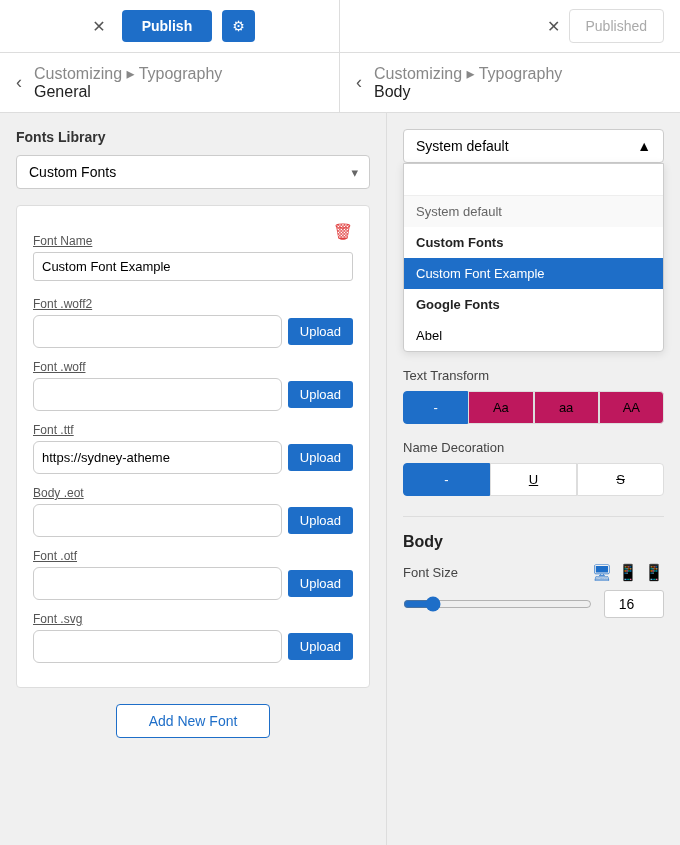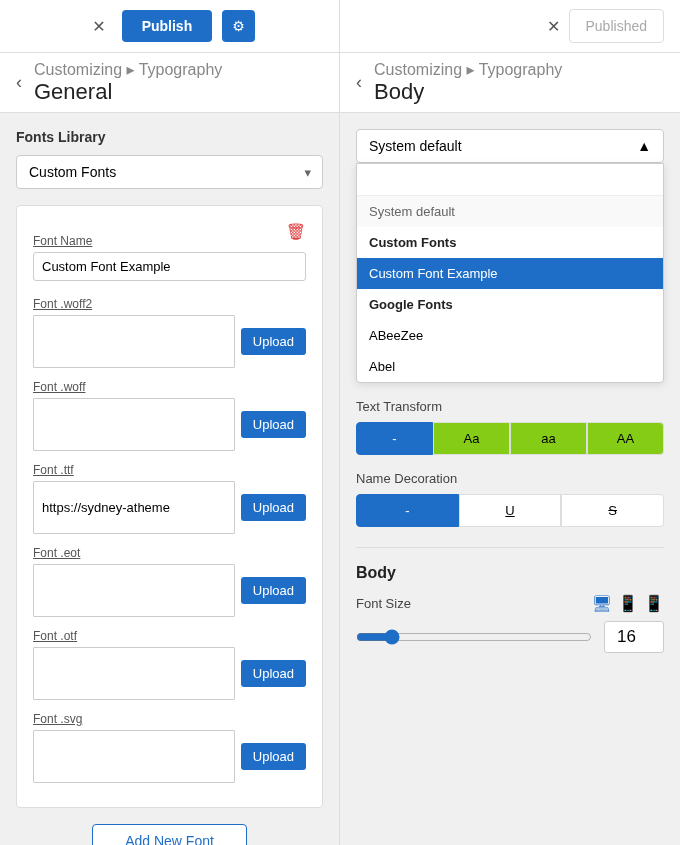--- a/index.html
+++ b/index.html
@@ -15,39 +15,39 @@
     .gear-btn { background: #1e6ec8; color: #fff; border: none; border-radius: 4px; padding: 8px 10px; font-size: 14px; cursor: pointer; margin-left: 2px; }
     .published-btn { background: none; color: #aaa; border: 1px solid #ddd; border-radius: 4px; padding: 8px 16px; font-size: 14px; cursor: default; text-align: center; }
 
     
     .breadcrumb-row { display: flex; height: 60px; background: #fff; border-bottom: 1px solid #ddd; }
     .breadcrumb-left { width: 340px; display: flex; align-items: center; padding: 0 16px; border-right: 1px solid #ddd; }
     .breadcrumb-right { flex: 1; display: flex; align-items: center; padding: 0 16px; }
 
     .back-btn { background: none; border: none; cursor: pointer; font-size: 18px; color: #555; margin-right: 12px; }
     .breadcrumb-text { font-size: 16px; color: #888; }
-    .page-title { font-size: 22px; font-weight: 400; color: #222; display: block; }
+    .page-title { font-size: 16px; font-weight: 400; color: #222; display: block; }
 
     
     .main { display: flex; flex: 1; overflow: hidden; }
 
     
-    .left-panel { width: 340px; background: #f0f0f0; border-right: 1px solid #ddd; overflow-y: auto; padding: 16px; }
+    .left-panel { width: 387px; background: #f0f0f0; border-right: 1px solid #ddd; overflow-y: auto; padding: 16px; }
     .section-title { font-size: 14px; font-weight: 600; color: #333; margin-bottom: 10px; }
 
     .dropdown-wrapper { position: relative; margin-bottom: 16px; }
     .dropdown-select { width: 100%; background: #fff; border: 1px solid #ccc; border-radius: 4px; padding: 8px 12px; font-size: 14px; appearance: none; cursor: pointer; }
     .dropdown-arrow { position: absolute; right: 12px; top: 50%; transform: translateY(-50%); color: #666; pointer-events: none; }
 
     .font-card { background: #fff; border: 1px solid #ddd; border-radius: 4px; padding: 16px; }
     .delete-btn { float: right; background: none; border: none; cursor: pointer; color: #e04040; font-size: 16px; }
 
     .field-label { font-size: 12px; color: #555; margin-bottom: 4px; margin-top: 12px; text-decoration: underline; }
     .field-row { display: flex; gap: 6px; align-items: center; margin-bottom: 8px; }
-    .text-input { flex: 1; border: 1px solid #ccc; border-radius: 1px; padding: 18px 8px; font-size: 13px; background: #fff; }
+    .text-input { flex: 1; border: 1px solid #ccc; border-radius: 6px; padding: 8px 8px; font-size: 13px; background: #fff; }
     .upload-btn { background: #1e6ec8; color: #fff; border: none; border-radius: 3px; padding: 6px 12px; font-size: 13px; cursor: pointer; white-space: nowrap; }
 
     .font-name-input { width: 100%; border: 1px solid #ccc; border-radius: 3px; padding: 6px 8px; font-size: 13px; margin-bottom: 4px; }
 
     .add-new-btn { display: block; margin: 16px auto 0; background: #fff; border: 1px solid #1e6ec8; color: #1e6ec8; border-radius: 4px; padding: 8px 32px; font-size: 14px; cursor: pointer; }
 
     
     .right-panel { flex: 1; background: #f0f0f0; overflow-y: auto; padding: 16px; }
 
     
@@ -56,42 +56,42 @@
     .font-dropdown-list { background: #fff; border: 1px solid #ccc; border-radius: 0 0 4px 4px; box-shadow: 0 2px 8px rgba(0,0,0,0.1); }
     .search-input { width: 100%; border: none; border-bottom: 1px solid #eee; padding: 8px 10px; font-size: 13px; outline: none; }
     .dropdown-item { padding: 8px 12px; cursor: pointer; font-size: 13px; }
     .dropdown-item.selected { background: #1e6ec8; color: #fff; }
     .dropdown-item.group-header { font-weight: 700; color: #222; cursor: default; background: none; }
     .dropdown-item.system-default { color: #666; background: #f9f9f9; }
 
     .control-label { font-size: 13px; color: #444; margin-bottom: 8px; margin-top: 16px; font-weight: 500; }
 
     .transform-row { display: flex; gap: 0; margin-bottom: 4px; }
-    .transform-btn { flex: 1; border: 1px solid #ddd; background: #84cc16; padding: 8px; font-size: 13px; cursor: pointer; text-align: center; }
+    .transform-btn { flex: 1; border: 1px solid #ddd; background: #be185d; padding: 8px; font-size: 13px; cursor: pointer; text-align: center; }
     .transform-btn.active { background: #1e6ec8; color: #fff; border-color: #1e6ec8; }
     .transform-btn:first-child { border-radius: 4px 0 0 4px; }
     .transform-btn:last-child { border-radius: 0 4px 4px 0; }
 
     .decoration-row { display: flex; gap: 0; margin-bottom: 4px; }
     .deco-btn { flex: 1; border: 1px solid #ddd; background: #fff; padding: 8px; font-size: 13px; cursor: pointer; text-align: center; }
     .deco-btn.active { background: #1e6ec8; color: #fff; border-color: #1e6ec8; }
     .deco-btn:first-child { border-radius: 4px 0 0 4px; }
     .deco-btn:last-child { border-radius: 0 4px 4px 0; }
 
     .body-section { margin-top: 20px; padding-top: 16px; border-top: 1px solid #ddd; }
     .body-title { font-size: 16px; font-weight: 600; color: #222; margin-bottom: 12px; }
 
     .font-size-row { display: flex; align-items: center; justify-content: space-between; margin-bottom: 8px; }
     .device-icons { display: flex; gap: 6px; }
     .device-icon { font-size: 16px; color: #555; cursor: pointer; }
     .device-icon.active { color: #1e6ec8; }
 
     .slider-row { display: flex; align-items: center; gap: 12px; margin-top: 8px; }
     .range-slider { flex: 1; accent-color: #1e6ec8; cursor: pointer; }
-    .size-input { width: 60px; border: 1px solid #ccc; border-radius: 3px; padding: 5px 8px; font-size: 17px; text-align: center; }
+    .size-input { width: 60px; border: 1px solid #ccc; border-radius: 3px; padding: 5px 8px; font-size: 14px; text-align: center; }
 
     .clearfix::after { content: ''; display: table; clear: both; }
   </style>
 </head>
 <body>
 
 <div class="top-bar">
   <div class="top-bar-left">
     <button class="close-btn">✕</button>
     <button class="publish-btn">Publish</button>
@@ -148,21 +148,21 @@
         <input class="text-input" type="text" style="">
         <button class="upload-btn">Upload</button>
       </div>
 
       <div class="field-label">Font .ttf</div>
       <div class="field-row">
         <input class="text-input" type="text" value="https://sydney-atheme" style="">
         <button class="upload-btn">Upload</button>
       </div>
 
-      <div class="field-label">Font .eot</div>
+      <div class="field-label">Body .eot</div>
       <div class="field-row">
         <input class="text-input" type="text" style="">
         <button class="upload-btn">Upload</button>
       </div>
 
       <div class="field-label">Font .otf</div>
       <div class="field-row">
         <input class="text-input" type="text" style="">
         <button class="upload-btn">Upload</button>
       </div>
@@ -183,21 +183,20 @@
       <div class="font-dropdown-trigger">
         <span>System default</span>
         <span>▲</span>
       </div>
       <div class="font-dropdown-list">
         <input class="search-input" type="text" placeholder="" style="">
         <div class="dropdown-item system-default">System default</div>
         <div class="dropdown-item group-header">Custom Fonts</div>
         <div class="dropdown-item selected">Custom Font Example</div>
         <div class="dropdown-item group-header">Google Fonts</div>
-        <div class="dropdown-item">ABeeZee</div>
         <div class="dropdown-item">Abel</div>
       </div>
     </div>
 
     <div class="control-label">Text Transform</div>
     <div class="transform-row">
       <button class="transform-btn active">-</button>
       <button class="transform-btn">Aa</button>
       <button class="transform-btn">aa</button>
       <button class="transform-btn">AA</button>

